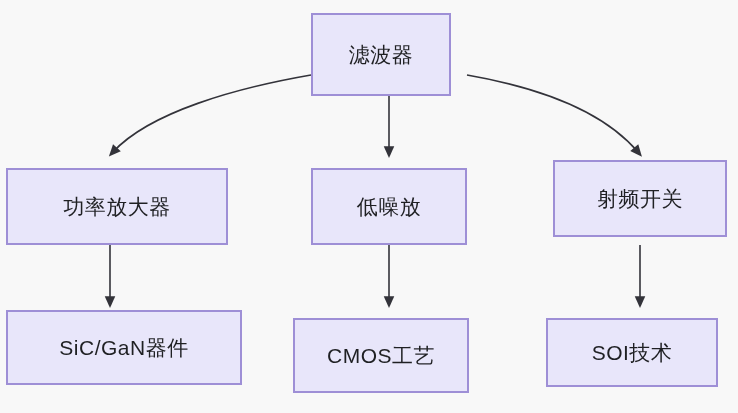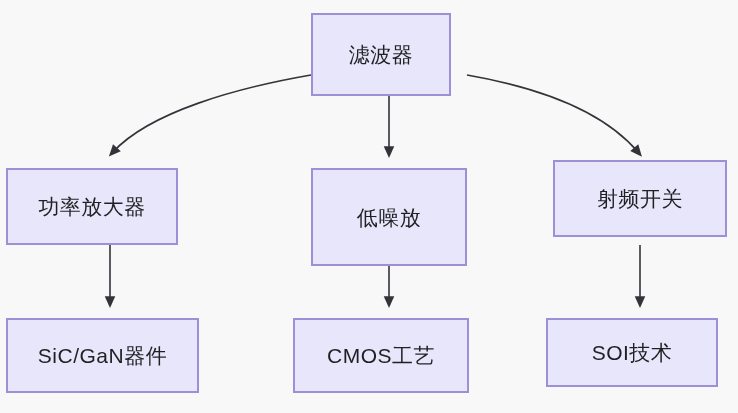--- a/index.html
+++ b/index.html
@@ -46,40 +46,40 @@
   #node-filter {
     left: 311px;
     top: 13px;
     width: 140px;
     height: 83px;
   }
   
   #node-pa {
     left: 6px;
     top: 168px;
-    width: 172px;
+    width: 222px;
     height: 77px;
   }
   #node-lna {
     left: 311px;
     top: 168px;
     width: 156px;
-    height: 98px;
+    height: 77px;
   }
   #node-rfsw {
     left: 553px;
     top: 160px;
     width: 174px;
     height: 77px;
   }
   
   #node-sicgan {
     left: 6px;
-    top: 318px;
-    width: 193px;
+    top: 310px;
+    width: 236px;
     height: 75px;
   }
   #node-cmos {
     left: 293px;
     top: 318px;
     width: 176px;
     height: 75px;
   }
   #node-soi {
     left: 546px;

